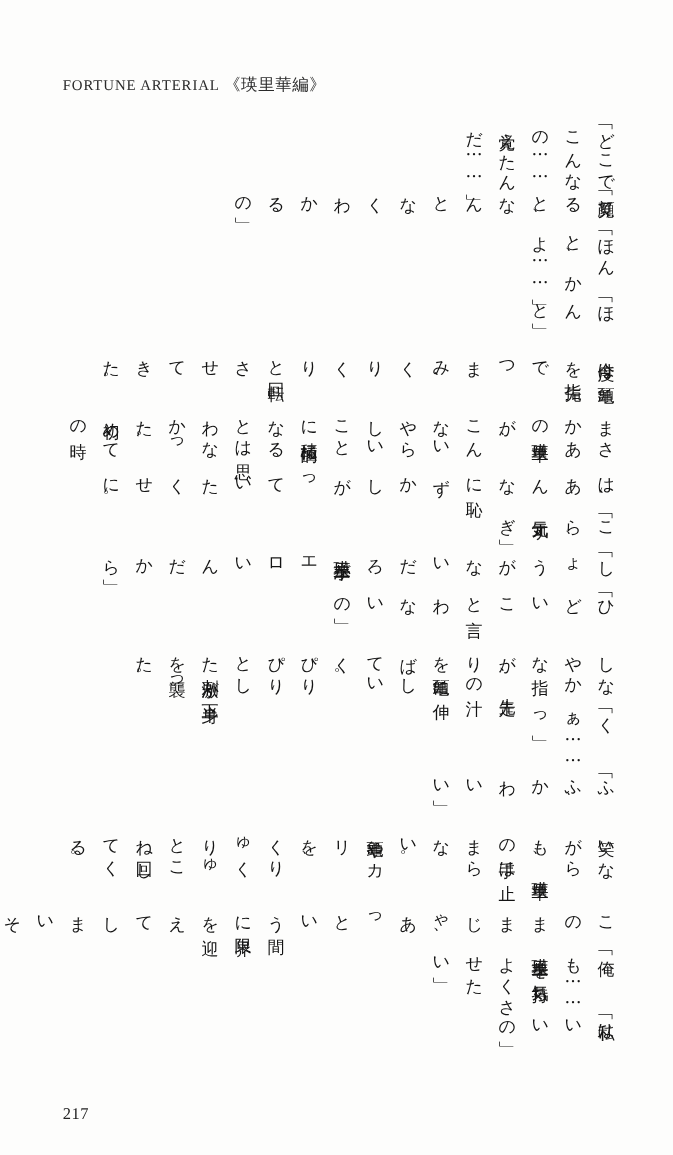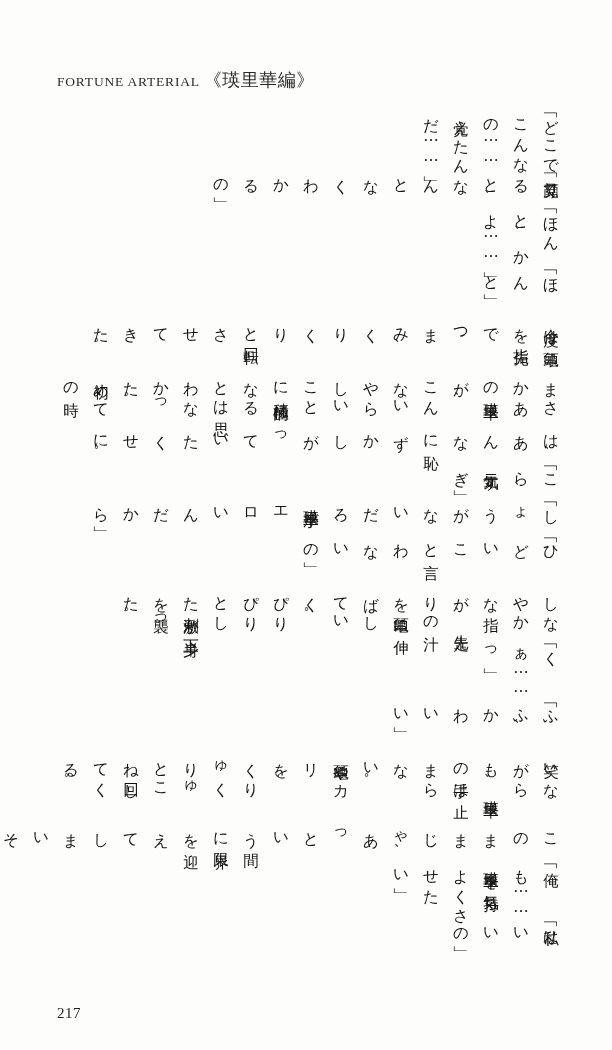--- a/index.html
+++ b/index.html
@@ -35,21 +35,21 @@
     color: #2a2a2a;
     white-space: nowrap;
     font-family: "Liberation Serif", "DejaVu Serif", serif;
   }
   .running-head .series {
     font-variant: small-caps;
     letter-spacing: 0.8px;
   }
   .running-head .chapter {
     font-family: Liberation Mono, monospace;
-    font-size: 18px;
+    font-size: 15px;
   }
 
   
   .body-text {
     position: absolute;
     right: 46px;
     top: 108px;
     height: 845px;
     writing-mode: vertical-rl;
     -webkit-writing-mode: vertical-rl;

